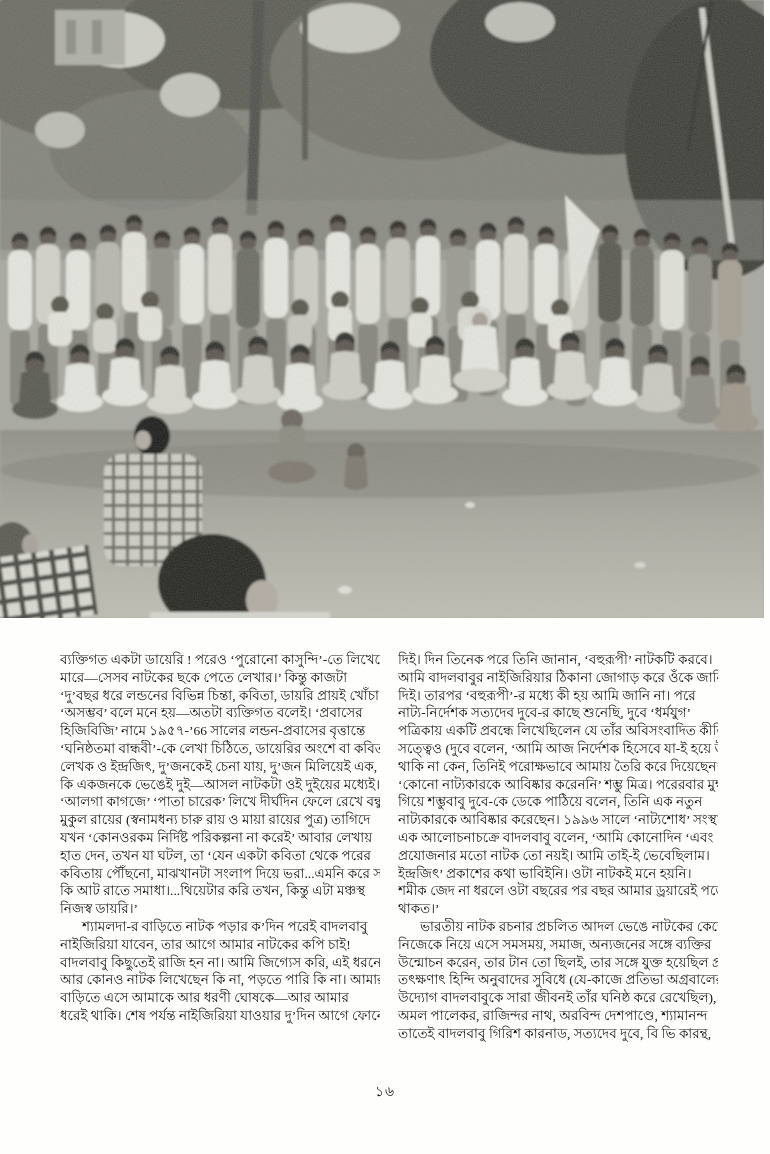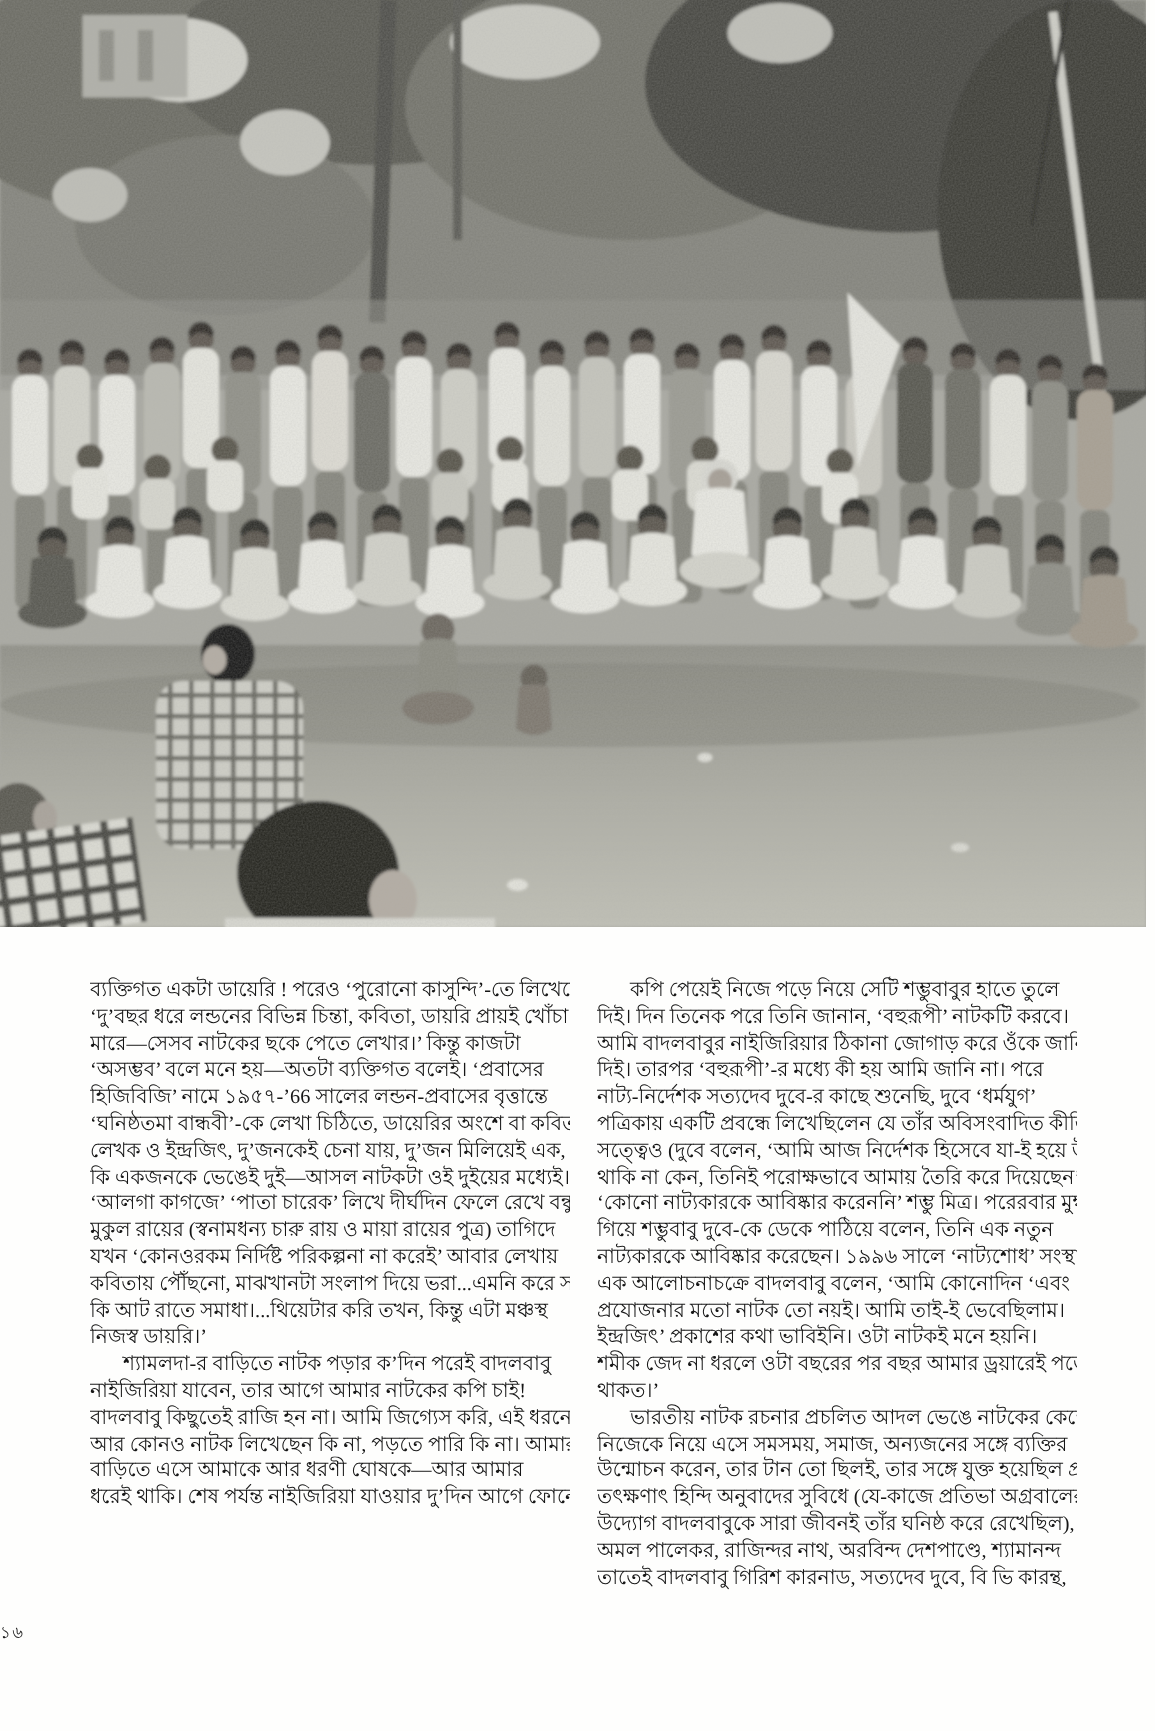--- a/index.html
+++ b/index.html
@@ -17,22 +17,22 @@
     position:absolute;top:651px;left:60px;width:658px;
     display:flex;gap:18px;
   }
   .col{
     width:320px;font-size:13.5px;line-height:17.8px;
     color:#161616;overflow:hidden;
   }
   .line{white-space:nowrap;overflow:hidden;height:17.8px;}
   .line.indent{text-indent:22px;}
   .page-number{
-    position:absolute;top:1080px;left:0;width:770px;text-align:left;
-    font-size:11px;color:#1a1a1a;letter-spacing:1px;
+    position:absolute;top:1080px;left:0;width:770px;text-align:center;
+    font-size:14px;color:#1a1a1a;letter-spacing:1px;
   }
 </style>
 </head>
 <body>
 
 <div class="page">
 
   <div class="photo-wrap">
     <svg viewBox="0 0 764 618" width="764" height="618" preserveAspectRatio="none">
       <defs>
@@ -229,42 +229,42 @@
         </g>
       </g>
 
       <rect x="0" y="0" width="764" height="618" filter="url(#grainF)" opacity="0.5"></rect>
     </svg>
   </div>
 
   <div class="text-area">
     <div class="col">
         <div class="line">ব্যক্তিগত একটা ডায়েরি ! পরেও ‘পুরোনো কাসুন্দি’-তে লিখেছেন,</div>
+        <div class="line">মারে—সেসব নাটকের ছকে পেতে লেখার।’ কিন্তু কাজটা</div>
         <div class="line">‘দু’বছর ধরে লন্ডনের বিভিন্ন চিন্তা, কবিতা, ডায়রি প্রায়ই খোঁচা</div>
-        <div class="line">মারে—সেসব নাটকের ছকে পেতে লেখার।’ কিন্তু কাজটা</div>
         <div class="line">‘অসম্ভব’ বলে মনে হয়—অতটা ব্যক্তিগত বলেই। ‘প্রবাসের</div>
         <div class="line">হিজিবিজি’ নামে ১৯৫৭-’66 সালের লন্ডন-প্রবাসের বৃত্তান্তে</div>
         <div class="line">‘ঘনিষ্ঠতমা বান্ধবী’-কে লেখা চিঠিতে, ডায়েরির অংশে বা কবিতায়</div>
         <div class="line">লেখক ও ইন্দ্রজিৎ, দু’জনকেই চেনা যায়, দু’জন মিলিয়েই এক, না</div>
         <div class="line">কি একজনকে ভেঙেই দুই—আসল নাটকটা ওই দুইয়ের মধ্যেই।</div>
         <div class="line">‘আলগা কাগজে’ ‘পাতা চারেক’ লিখে দীর্ঘদিন ফেলে রেখে বন্ধু</div>
         <div class="line">মুকুল রায়ের (স্বনামধন্য চারু রায় ও মায়া রায়ের পুত্র) তাগিদে</div>
         <div class="line">যখন ‘কোনওরকম নির্দিষ্ট পরিকল্পনা না করেই’ আবার লেখায়</div>
+        <div class="line">হাত দেন, তখন যা ঘটল, তা ‘যেন একটা কবিতা থেকে পরের</div>
         <div class="line">কবিতায় পৌঁছনো, মাঝখানটা সংলাপ দিয়ে ভরা...এমনি করে সাত</div>
         <div class="line">কি আট রাতে সমাধা।...থিয়েটার করি তখন, কিন্তু এটা মঞ্চস্থ</div>
         <div class="line">নিজস্ব ডায়রি।’</div>
         <div class="line indent">শ্যামলদা-র বাড়িতে নাটক পড়ার ক’দিন পরেই বাদলবাবু</div>
         <div class="line">নাইজিরিয়া যাবেন, তার আগে আমার নাটকের কপি চাই!</div>
         <div class="line">বাদলবাবু কিছুতেই রাজি হন না। আমি জিগ্যেস করি, এই ধরনের</div>
         <div class="line">আর কোনও নাটক লিখেছেন কি না, পড়তে পারি কি না। আমার</div>
         <div class="line">বাড়িতে এসে আমাকে আর ধরণী ঘোষকে—আর আমার</div>
         <div class="line">ধরেই থাকি। শেষ পর্যন্ত নাইজিরিয়া যাওয়ার দু’দিন আগে ফোনে</div>
       </div>
     <div class="col">
-        <div class="line indent">কপি পেয়েই নিজে পড়ে নিয়ে সেটি শম্ভুবাবুর হাতে তুলে</div>
         <div class="line">দিই। দিন তিনেক পরে তিনি জানান, ‘বহুরূপী’ নাটকটি করবে।</div>
         <div class="line">আমি বাদলবাবুর নাইজিরিয়ার ঠিকানা জোগাড় করে ওঁকে জানিয়ে</div>
         <div class="line">দিই। তারপর ‘বহুরূপী’-র মধ্যে কী হয় আমি জানি না। পরে</div>
         <div class="line">নাট্য-নির্দেশক সত্যদেব দুবে-র কাছে শুনেছি, দুবে ‘ধর্মযুগ’</div>
         <div class="line">পত্রিকায় একটি প্রবন্ধে লিখেছিলেন যে তাঁর অবিসংবাদিত কীর্তি</div>
         <div class="line">সত্ত্বেও (দুবে বলেন, ‘আমি আজ নির্দেশক হিসেবে যা-ই হয়ে উঠে</div>
         <div class="line">থাকি না কেন, তিনিই পরোক্ষভাবে আমায় তৈরি করে দিয়েছেন’)</div>
         <div class="line">‘কোনো নাট্যকারকে আবিষ্কার করেননি’ শম্ভু মিত্র। পরেরবার মুম্বই</div>
         <div class="line">গিয়ে শম্ভুবাবু দুবে-কে ডেকে পাঠিয়ে বলেন, তিনি এক নতুন</div>
         <div class="line">নাট্যকারকে আবিষ্কার করেছেন। ১৯৯৬ সালে ‘নাট্যশোধ’ সংস্থানে</div>

